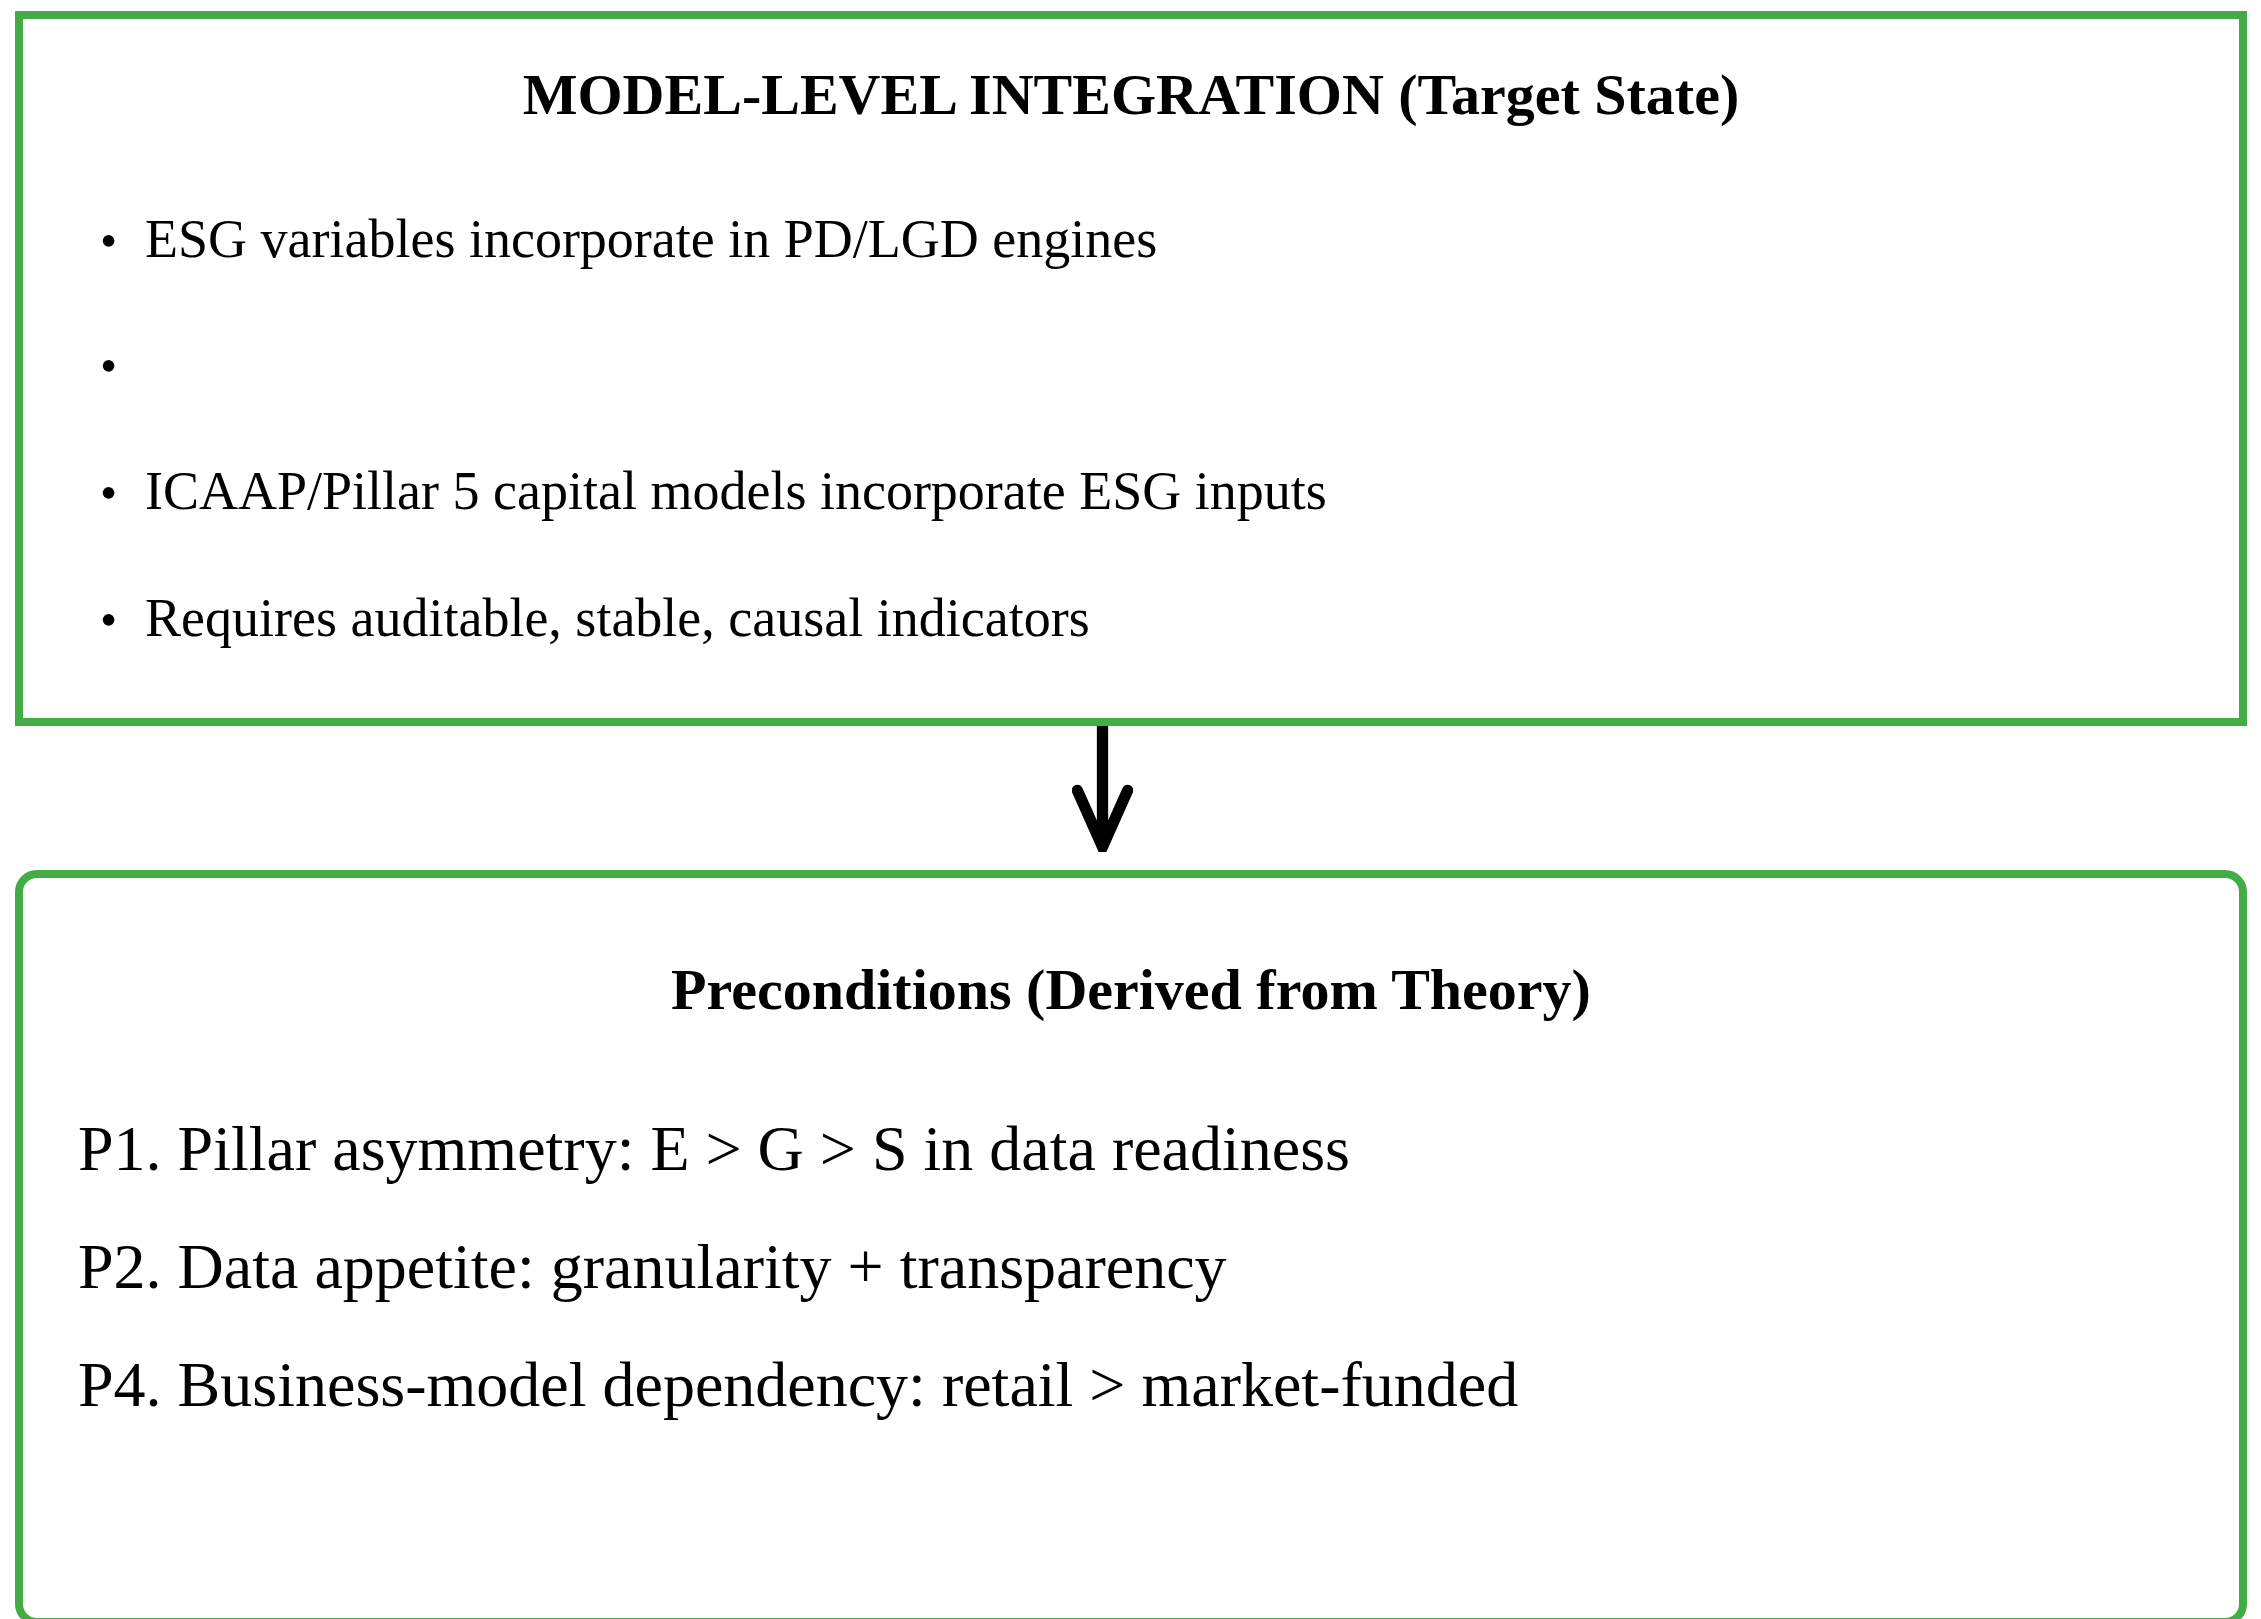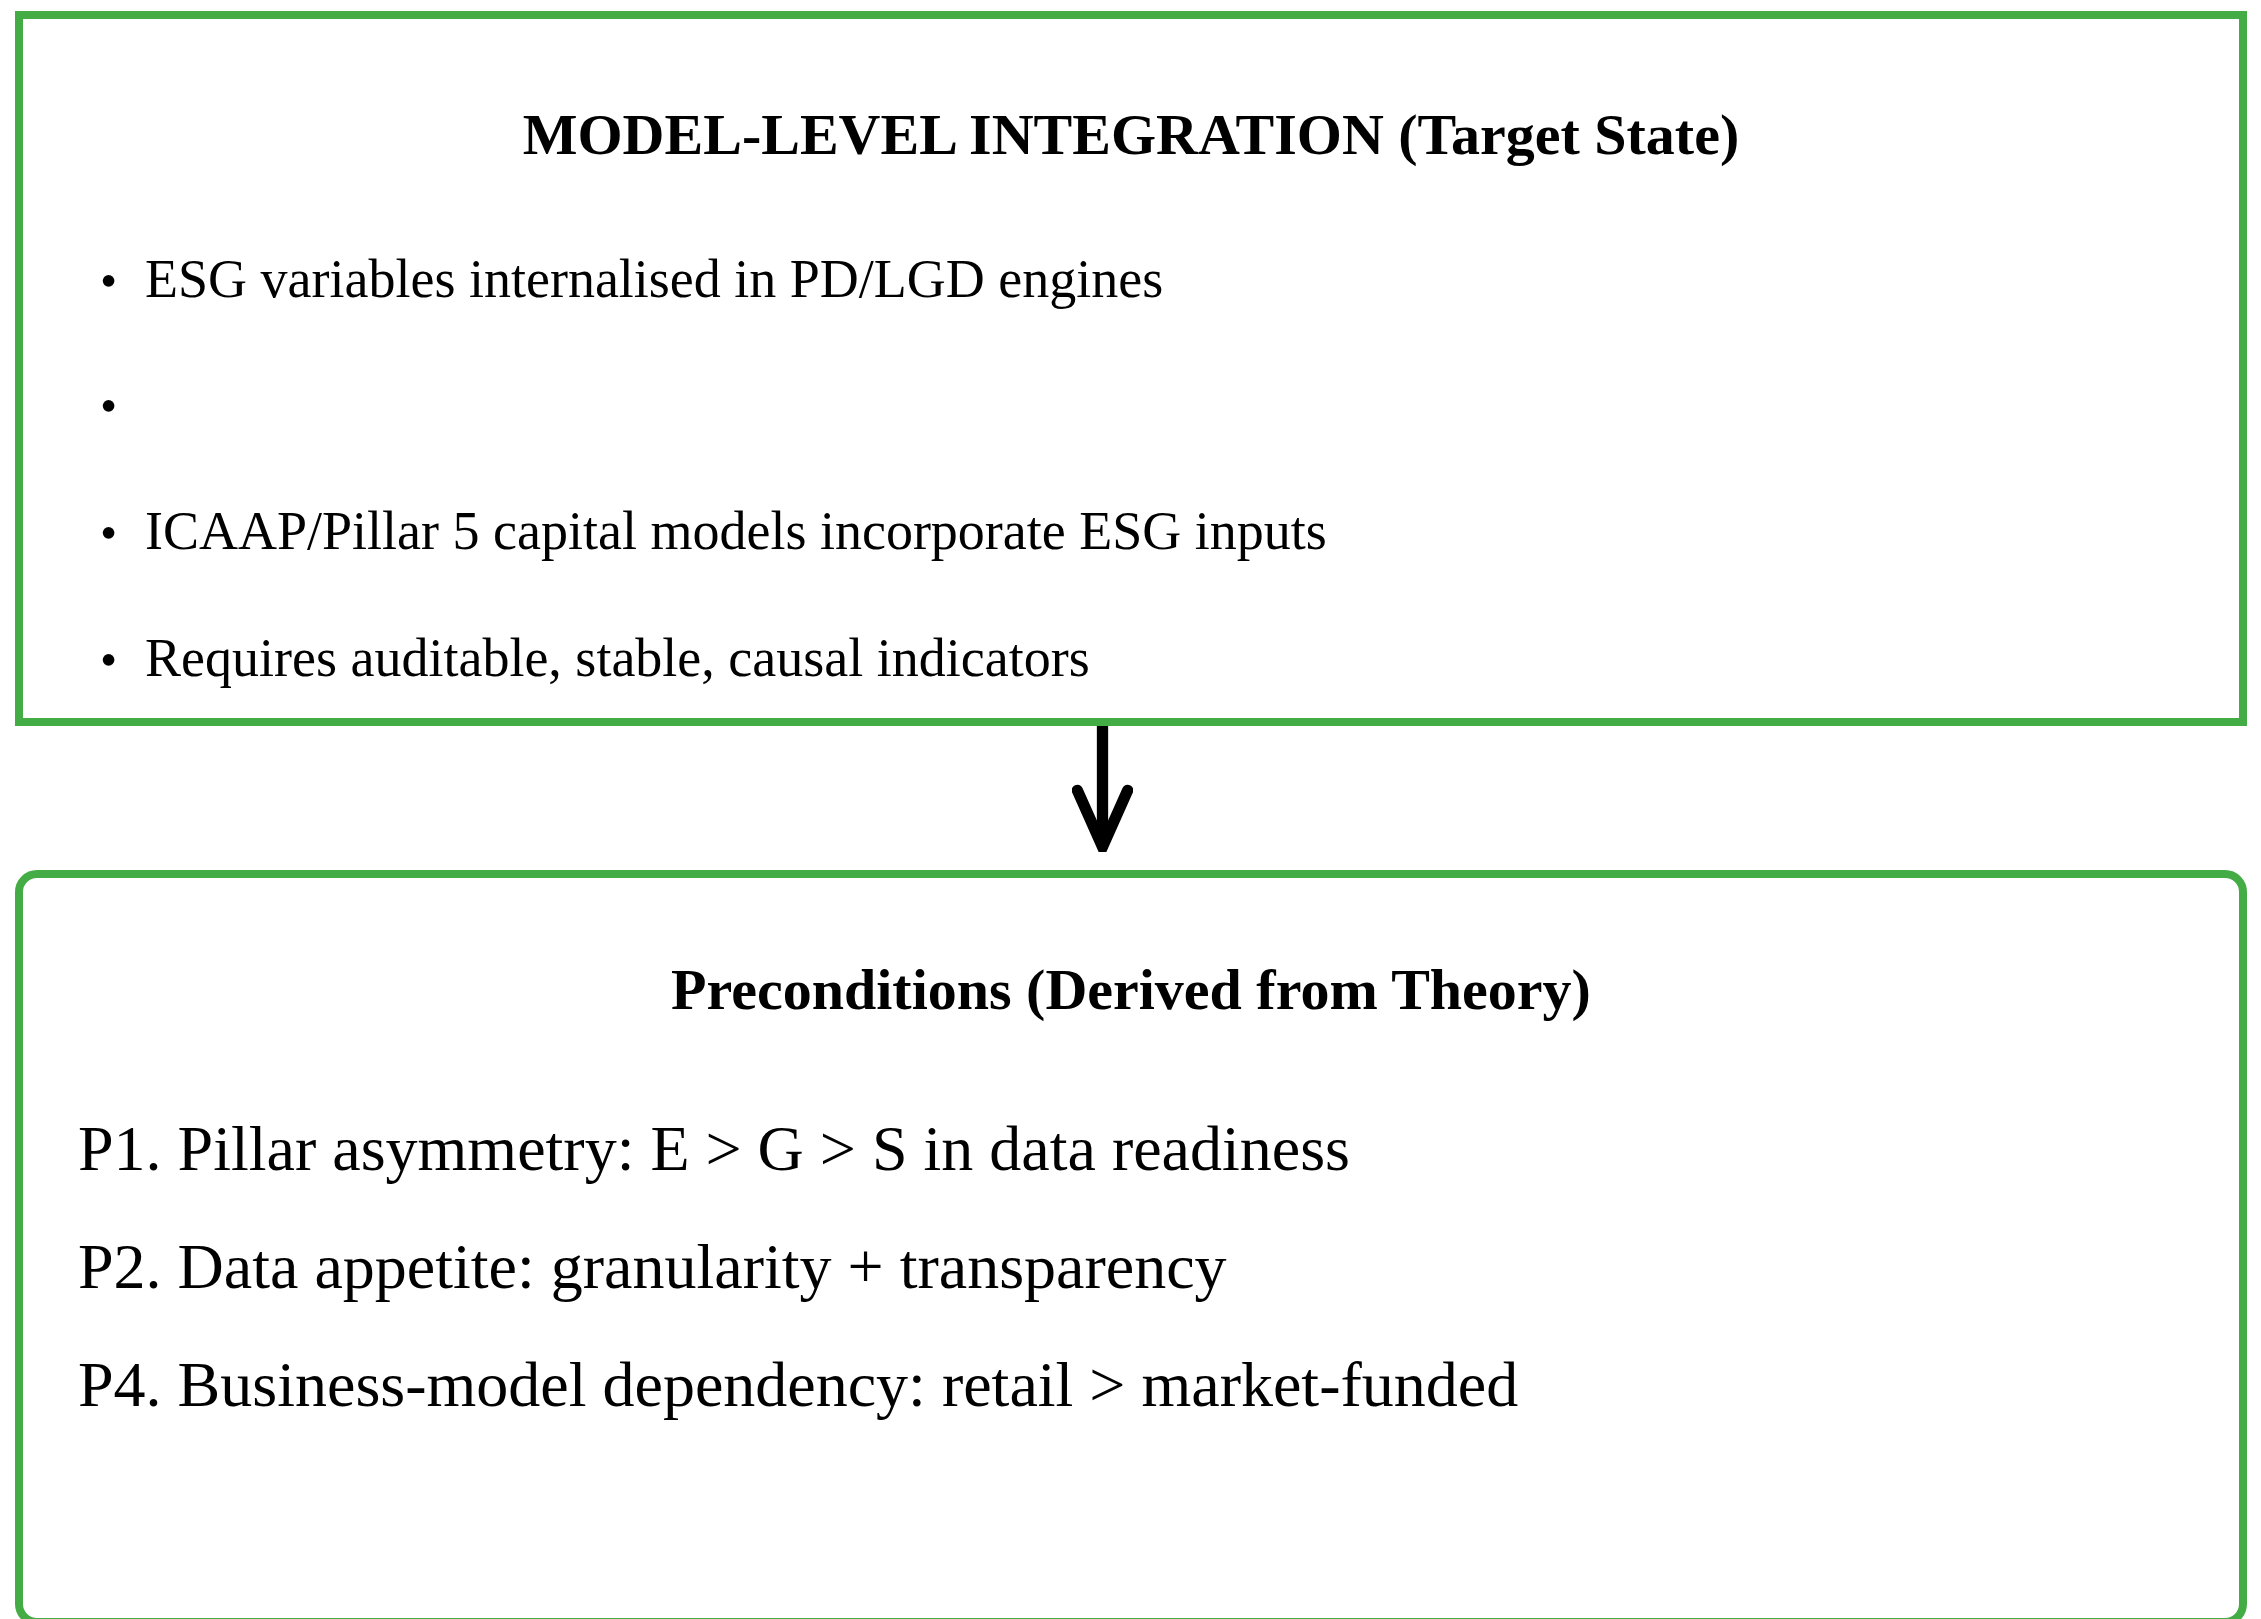--- a/index.html
+++ b/index.html
@@ -38,21 +38,21 @@
     border-radius:22px;
   }
   .box-title{
     margin:0;
     text-align:center;
     font-weight:bold;
     font-size:58px;
     line-height:1;
   }
   .box-top .box-title{
-    margin-top:87px;
+    margin-top:47px;
   }
   .box-bottom .box-title{
     margin-top:83px;
   }
   .bullet-list{
     margin:81px 35px 0 77px;
     padding:0;
     list-style:none;
     font-size:54px;
   }
@@ -88,21 +88,21 @@
 </head>
 <body>
 
 <div class="page">
 
   <div class="box box-top">
     <h2 class="box-title">MODEL-LEVEL INTEGRATION (Target State)</h2>
     <ul class="bullet-list">
       <li>
         <span class="bullet-glyph">•</span>
-        <span>ESG variables internalised in PD/LGD engines</span>
+        <span>ESG variables incorporate in PD/LGD engines</span>
       </li>
       <li>
         <span class="bullet-glyph">•</span>
       </li>
       <li>
         <span class="bullet-glyph">•</span>
         <span>ICAAP/Pillar 5 capital models incorporate ESG inputs</span>
       </li>
       <li>
         <span class="bullet-glyph">•</span>

